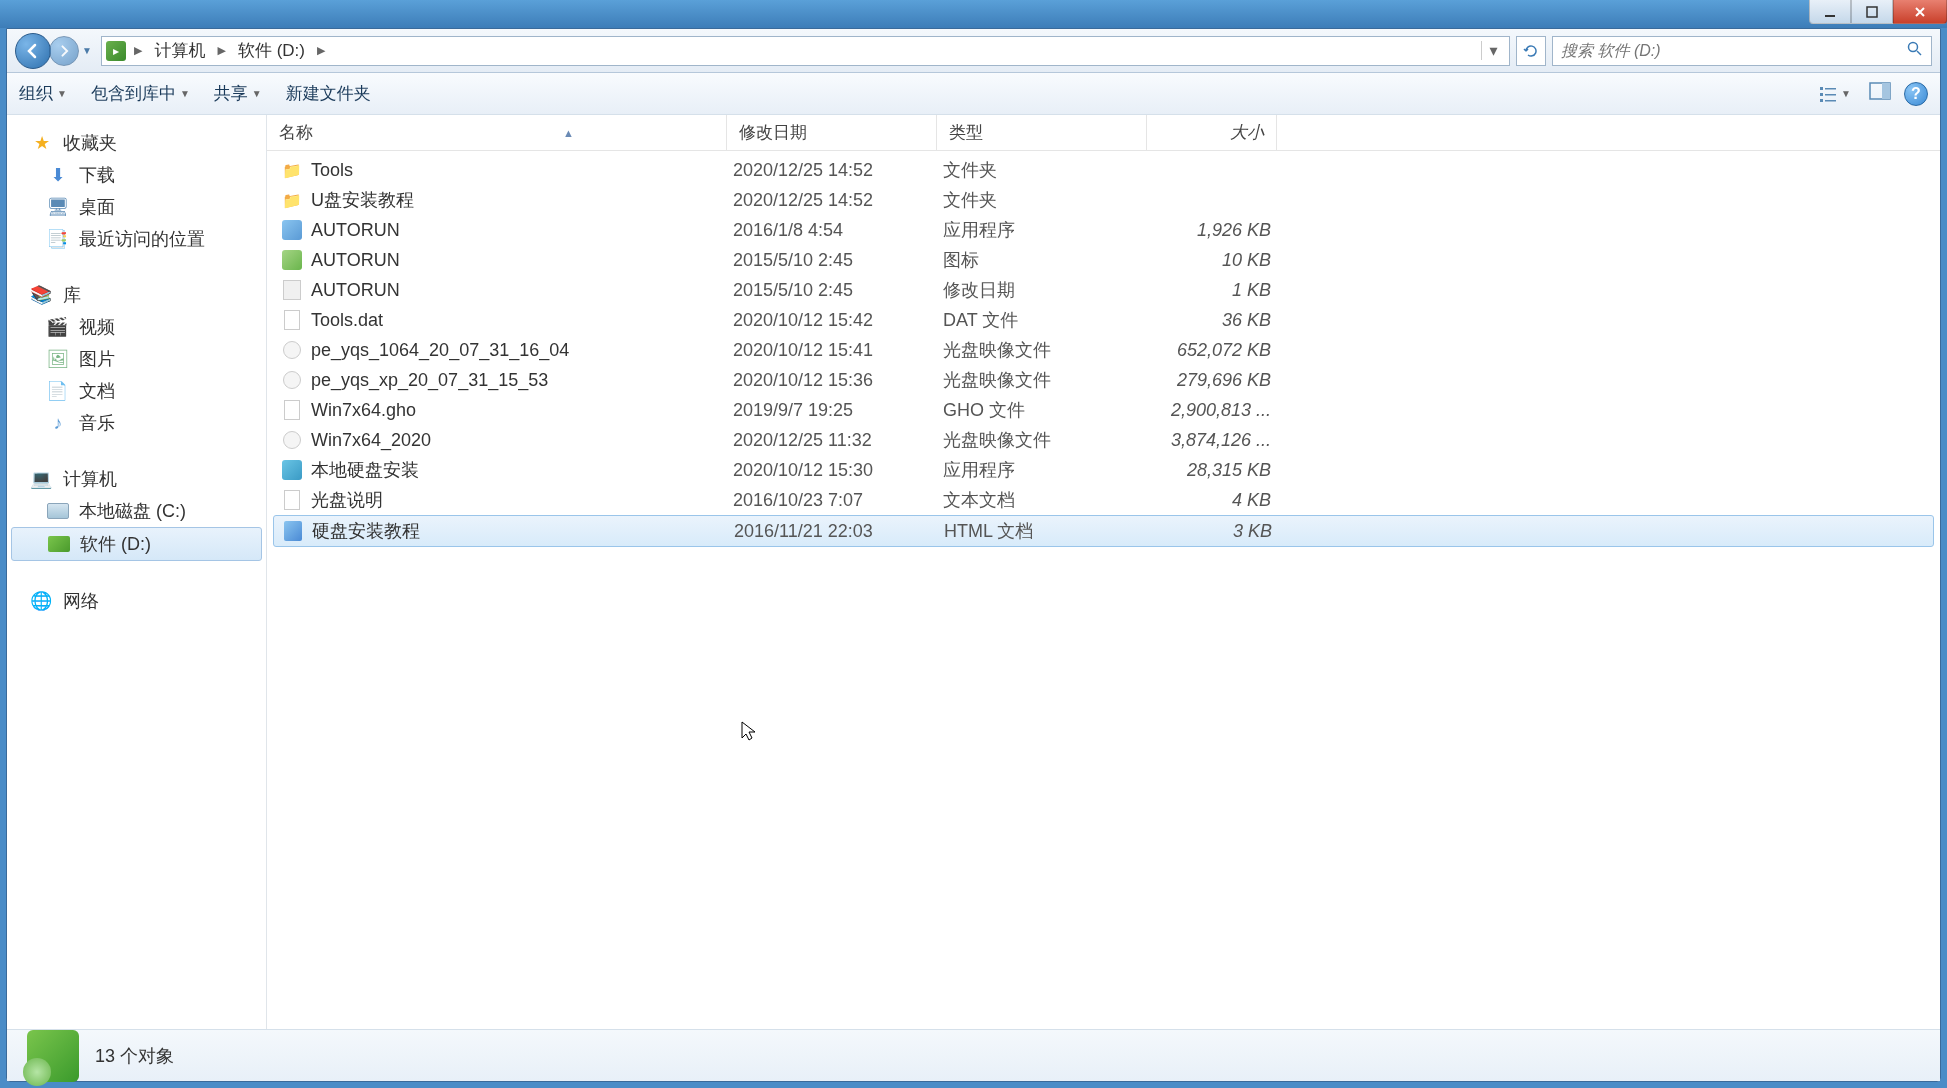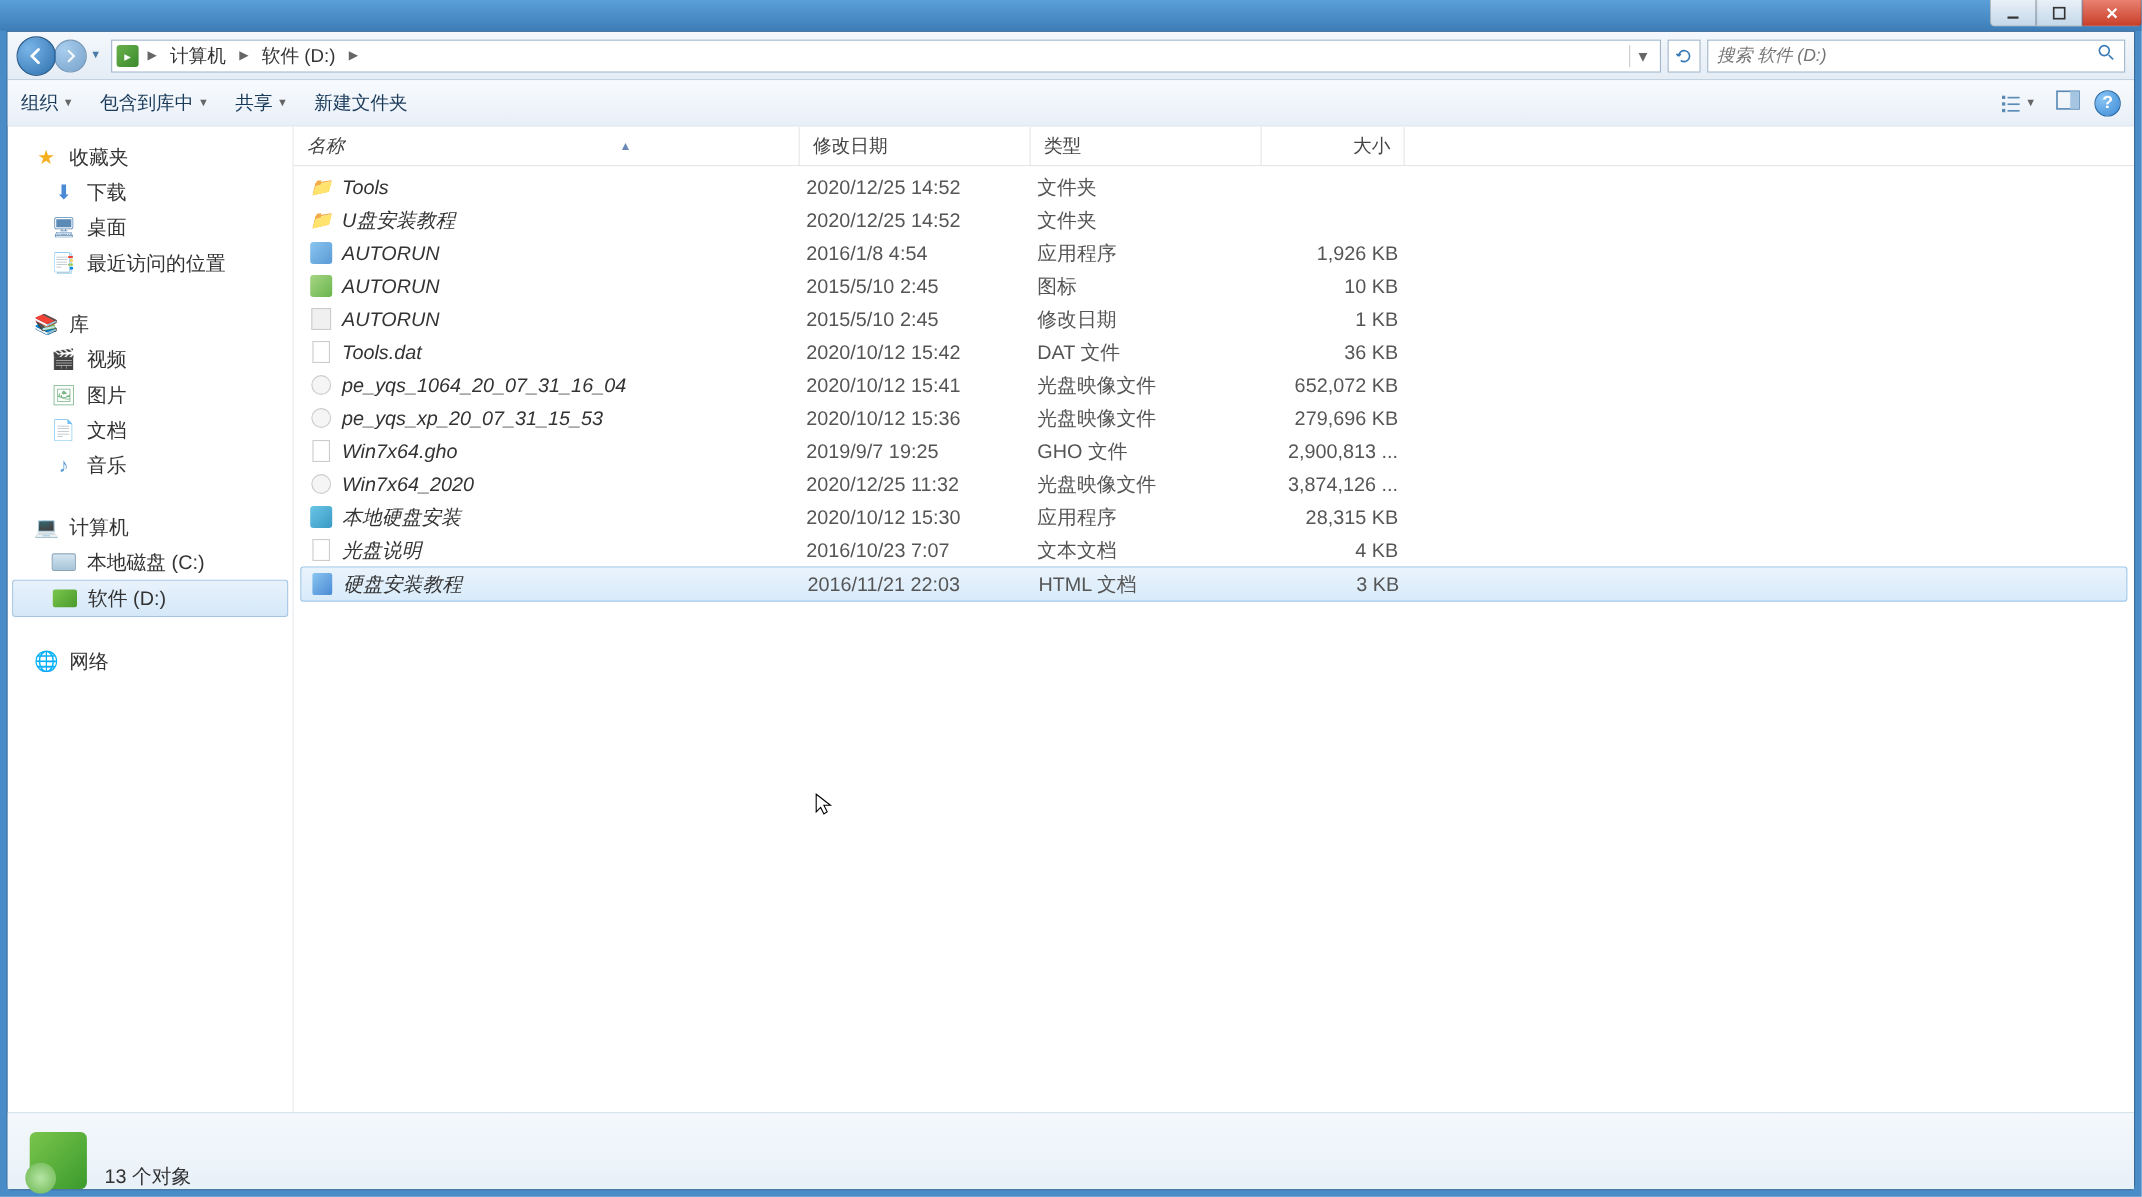--- a/index.html
+++ b/index.html
@@ -64,46 +64,46 @@
 .ic-music { color: #5a9ad5; }
 .ic-computer { color: #5a8ac5; }
 .ic-drive { width: 22px; height: 16px; background: linear-gradient(to bottom, #d5e5f0, #a5c5d8); border: 1px solid #8aa5ba; border-radius: 2px; }
 .ic-drive-d { width: 22px; height: 16px; background: linear-gradient(135deg, #7ac54c, #4a9a2c); border-radius: 2px; }
 .ic-network { color: #5a8ac5; }
 
 
 .filelist { flex: 1; background: #fff; display: flex; flex-direction: column; }
 .list-header { display: flex; border-bottom: 1px solid #e5e5e5; font-size: 17px; color: #444; }
 .list-header .col { padding: 6px 12px; border-right: 1px solid #e5e5e5; }
-.col-name { width: 460px; display: flex; align-items: center; font-style: italic; }
+.col-name { width: 460px; display: flex; align-items: center; }
 .col-name .sort { margin-left: auto; margin-right: 140px; color: #6a8ab5; font-size: 11px; }
 .col-date { width: 210px; }
 .col-type { width: 210px; }
-.col-size { width: 130px; text-align: right; }
+.col-size { width: 130px; text-align: right; font-style: italic; }
 .list-body { flex: 1; padding: 4px 0; }
 .file-row { display: flex; align-items: center; font-size: 18px; color: #333; padding: 3px 0; margin: 0 6px; }
 .file-row.selected { background: linear-gradient(to bottom, #eaf3fc, #d8ebfa); border: 1px solid #9ac5ea; border-radius: 3px; }
 .file-row .col-name { display: flex; align-items: center; gap: 8px; padding-left: 8px; }
 .file-row .col-date { color: #555; }
 .file-row .col-type { color: #555; }
 .file-row .col-size { color: #555; padding-right: 12px; }
 .file-icon { width: 22px; height: 22px; display: flex; align-items: center; justify-content: center; font-size: 16px; }
 .fi-folder { color: #e5b53a; }
 .fi-exe { background: linear-gradient(135deg, #8ac5f0, #5a9ad5); border-radius: 3px; width: 20px; height: 20px; }
 .fi-ico { background: linear-gradient(135deg, #a5d585, #6ab54c); border-radius: 3px; width: 20px; height: 20px; }
 .fi-inf { background: #f0f0f0; border: 1px solid #ccc; width: 18px; height: 20px; }
 .fi-dat { background: #fff; border: 1px solid #ccc; width: 16px; height: 20px; }
 .fi-iso { background: #f5f5f5; border: 1px solid #ccc; border-radius: 50%; width: 18px; height: 18px; }
 .fi-gho { background: #fff; border: 1px solid #ccc; width: 16px; height: 20px; }
 .fi-installer { background: linear-gradient(135deg, #6ac5e5, #3a9ac5); border-radius: 3px; width: 20px; height: 20px; }
 .fi-txt { background: #fff; border: 1px solid #ccc; width: 16px; height: 20px; }
 .fi-html { background: linear-gradient(135deg, #8ac5f0, #4a8ad5); border-radius: 2px; width: 18px; height: 20px; }
 
 
-.statusbar { height: 70px; background: linear-gradient(to bottom, #f4f8fc, #e8f0f8); border-top: 1px solid #d5e0ea; display: flex; align-items: flex-end; padding: 0 20px; gap: 16px; font-size: 18px; color: #333; }
+.statusbar { height: 52px; background: linear-gradient(to bottom, #f4f8fc, #e8f0f8); border-top: 1px solid #d5e0ea; display: flex; align-items: center; padding: 0 20px; gap: 16px; font-size: 18px; color: #333; }
 .status-icon { width: 52px; height: 52px; background: linear-gradient(135deg, #7ac54c, #3a9a2c); border-radius: 6px; display: flex; align-items: center; justify-content: center; position: relative; }
 .status-icon::after { content: ""; position: absolute; bottom: -4px; left: -4px; width: 28px; height: 28px; background: radial-gradient(circle, #b5e5a5, #6ab54c); border-radius: 50%; }
 
 .cursor { position: absolute; left: 740px; top: 720px; width: 18px; height: 24px; pointer-events: none; }
 </style>
 </head>
 <body>
 
 <div class="titlebar">
   <div class="win-controls">

